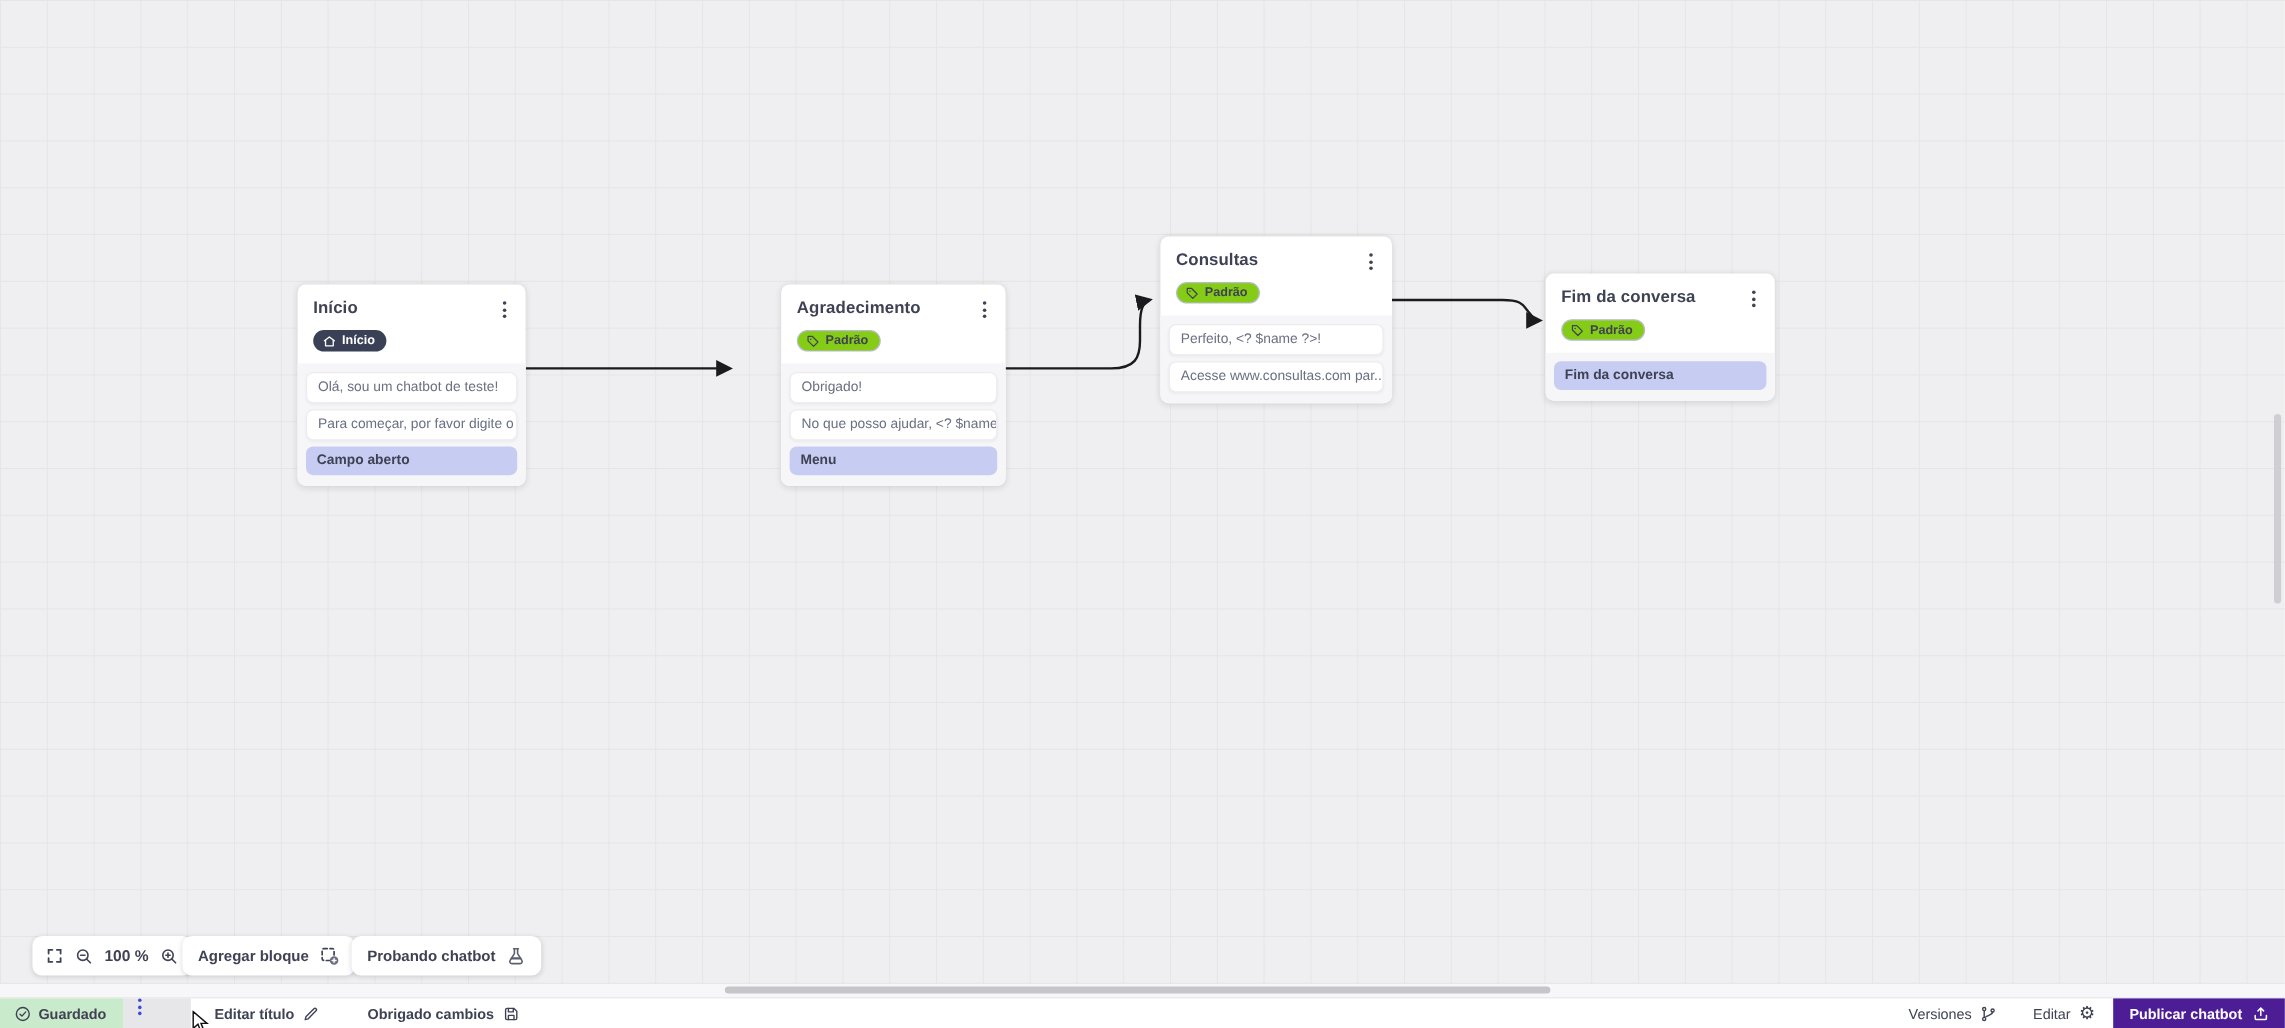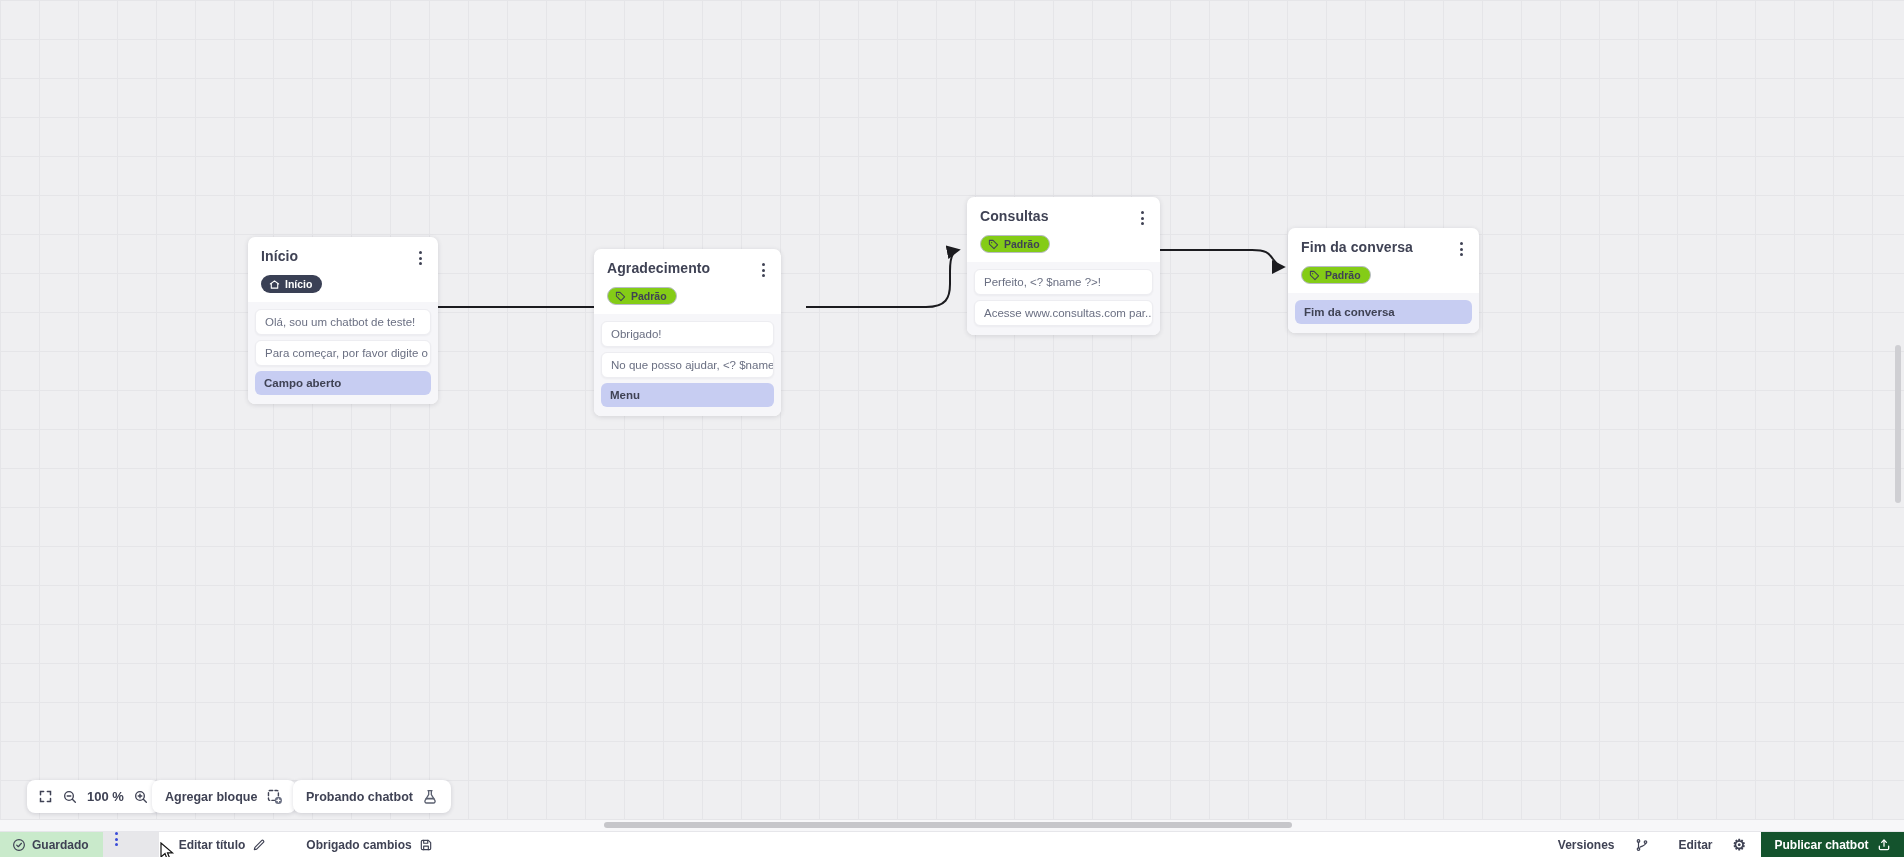--- a/index.html
+++ b/index.html
@@ -44,21 +44,21 @@
     box-shadow:0 1px 2px rgba(40,40,60,.05);
     font-size:11.5px; color:#6a6f82; padding:6px 9px; white-space:nowrap; overflow:hidden;
   }
   .action {
     background:#c7cdf2; border-radius:6px; font-size:11.5px; font-weight:700;
     color:#3f4254; padding:6px 9px; white-space:nowrap; overflow:hidden;
   }
 
   
   #node-inicio        { left:248px; top:237px; width:190px; }
-  #node-agradecimento { left:594px; top:237px; width:187px;margin-top:12px; }
+  #node-agradecimento { left:651px; top:237px; width:187px; }
   #node-consultas     { left:967px; top:197px; width:193px; }
   #node-fim           { left:1288px; top:228px; width:191px; }
 
   
   .float-btn {
     position:absolute; top:780px; height:33px; background:#fff; border-radius:8px;
     box-shadow:0 1px 4px rgba(40,40,60,.16); display:flex; align-items:center;
     font-size:12.5px; font-weight:700; color:#3f4254; cursor:pointer;
   }
   #zoom-panel { left:27px; padding:4px 11px; gap:9px; cursor:default; }
@@ -88,25 +88,25 @@
   .sb-flow {
     background:#e7e7ea; display:flex; align-items:flex-start; gap:16px; padding:0 18px 0 12px;flex-direction:column;
   }
   .sb-flow .flow-label { color:#70758a; font-weight:700; cursor:pointer; }
   .kebab-blue { display:flex; flex-direction:column; gap:2.5px; cursor:pointer; }
   .kebab-blue i { width:3px; height:3px; border-radius:50%; background:#3a4bd8; display:block; }
   .sb-item { display:flex; align-items:center; gap:7px; font-weight:700; cursor:pointer; }
   .sb-edit { margin-left:20px; }
   .sb-save { margin-left:40px; }
   .sb-right { display:flex; align-items:stretch; }
-  .sb-versions, .sb-settings { display:flex; align-items:center; gap:20px; font-weight:700;
+  .sb-versions, .sb-settings { display:flex; align-items:center; gap:7px; font-weight:400;
     cursor:pointer; padding:0 15px; }
   .gear-glyph { font-size:15px; line-height:1; color:#3f4254; }
   .sb-publish {
-    background:#14532d; color:#fff; display:flex; align-items:center; justify-content:center;
+    background:#4c1d95; color:#fff; display:flex; align-items:center; justify-content:center;
     gap:8px; width:143px; font-weight:700; cursor:pointer;
   }
 
   .cursor { position:absolute; left:160px; top:842px; z-index:9; pointer-events:none; }
 </style>
 </head>
 <body>
 
 <div class="canvas">
 

